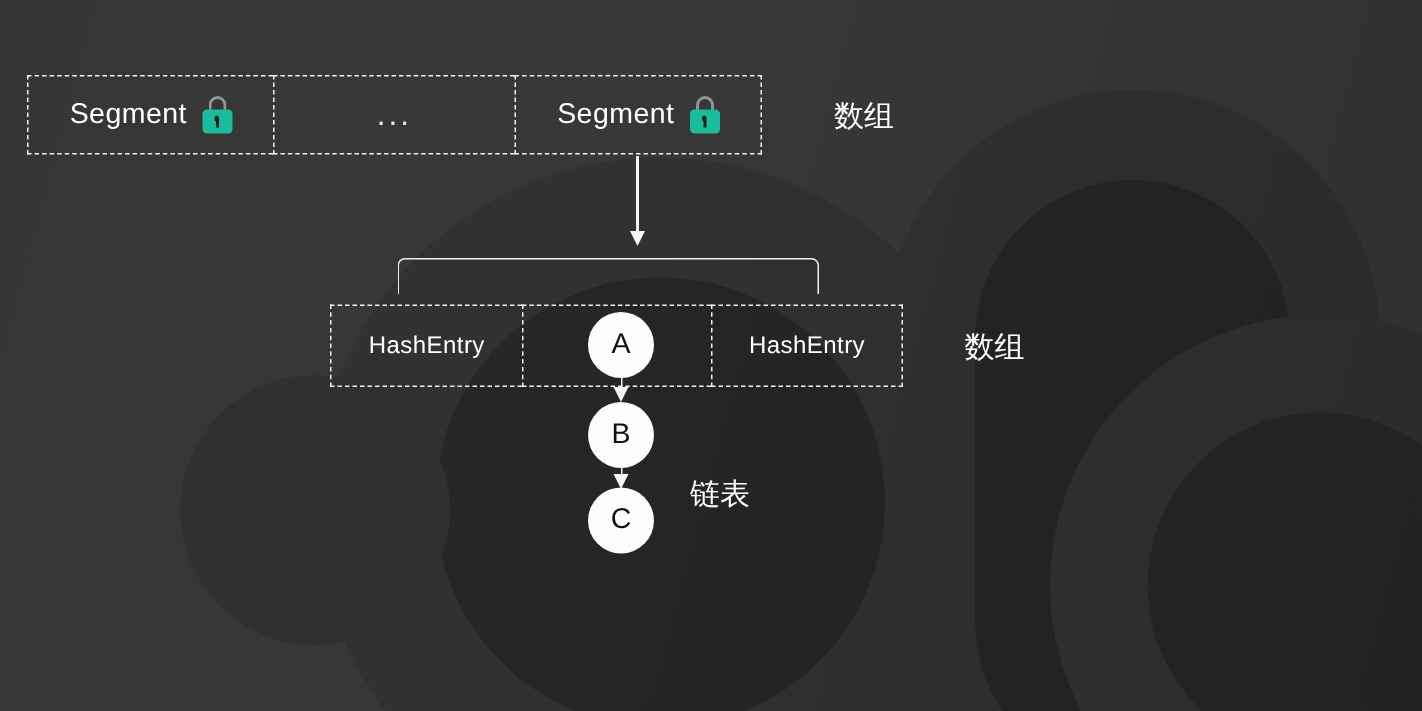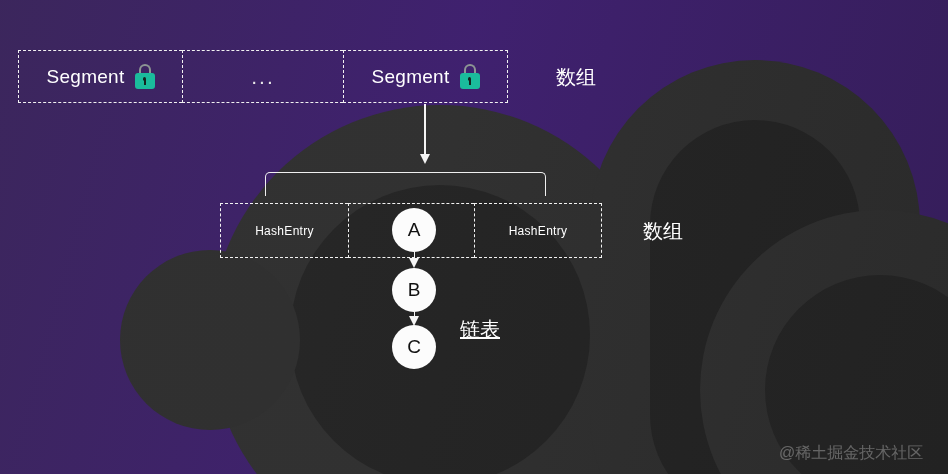--- a/index.html
+++ b/index.html
@@ -4,21 +4,21 @@
 <style>
   html, body {
     margin: 0;
     padding: 0;
     background: #2e2e2e;
   }
   #canvas {
     position: relative;
     width: 948px;
     height: 474px;
-    background: #4c1d95;
+    background: #404040;
     overflow: hidden;
     font-family: "Liberation Sans", sans-serif;
   }
 
   
   .bg-layer { position: absolute; inset: 0; overflow: hidden; pointer-events: none; }
   .bg-blob {
     position: absolute;
     background: #2a2a2a;
   }
@@ -90,21 +90,21 @@
 
   .cell-he-0 { left: 220px; top: 203px; width: 128px; height: 55px; border-right-width: 0; }
   .cell-he-1 { left: 348px; top: 203px; width: 126px; height: 55px; border-right-width: 0; }
   .cell-he-2 { left: 474px; top: 203px; width: 128px; height: 55px; }
 
   .cell-label {
     font-size: 19px;
     color: #ffffff;
     white-space: nowrap;
   }
-  .cell-label.small { font-size: 12px; text-align: right; }
+  .cell-label.small { font-size: 16px; text-align: right; }
   .dots {
     font-size: 21px;
     color: #e8e8e8;
     letter-spacing: 2px;
     line-height: 1;
   }
 
   
   .seg-inner {
     display: flex;
@@ -159,21 +159,21 @@
 
   
   .cn-label {
     position: absolute;
     color: #ffffff;
     font-size: 20px;
     white-space: nowrap;
   }
   .cn-array-1 { left: 556px; top: 64px; }
   .cn-array-2 { left: 643px; top: 218px; }
-  .cn-list    { left: 460px; top: 316px; text-decoration: underline; }
+  .cn-list    { left: 460px; top: 316px; }
 
   
   .arrow-stem {
     position: absolute;
     background: #f5f5f5;
   }
   .v-arrow-1 {
     left: 424px;
     top: 104px;
     width: 1.8px;
@@ -309,16 +309,15 @@
     </div>
     <div class="arrow-stem link-stem-2"></div>
     <div class="arrow-head link-head-2"></div>
 
     <div class="node node-c">
       <span>C</span>
     </div>
 
     <div class="cn-label cn-list">链表</div>
 
-    <div class="watermark">@稀土掘金技术社区</div>
 
   </div>
 </div>
 
 </body></html>

